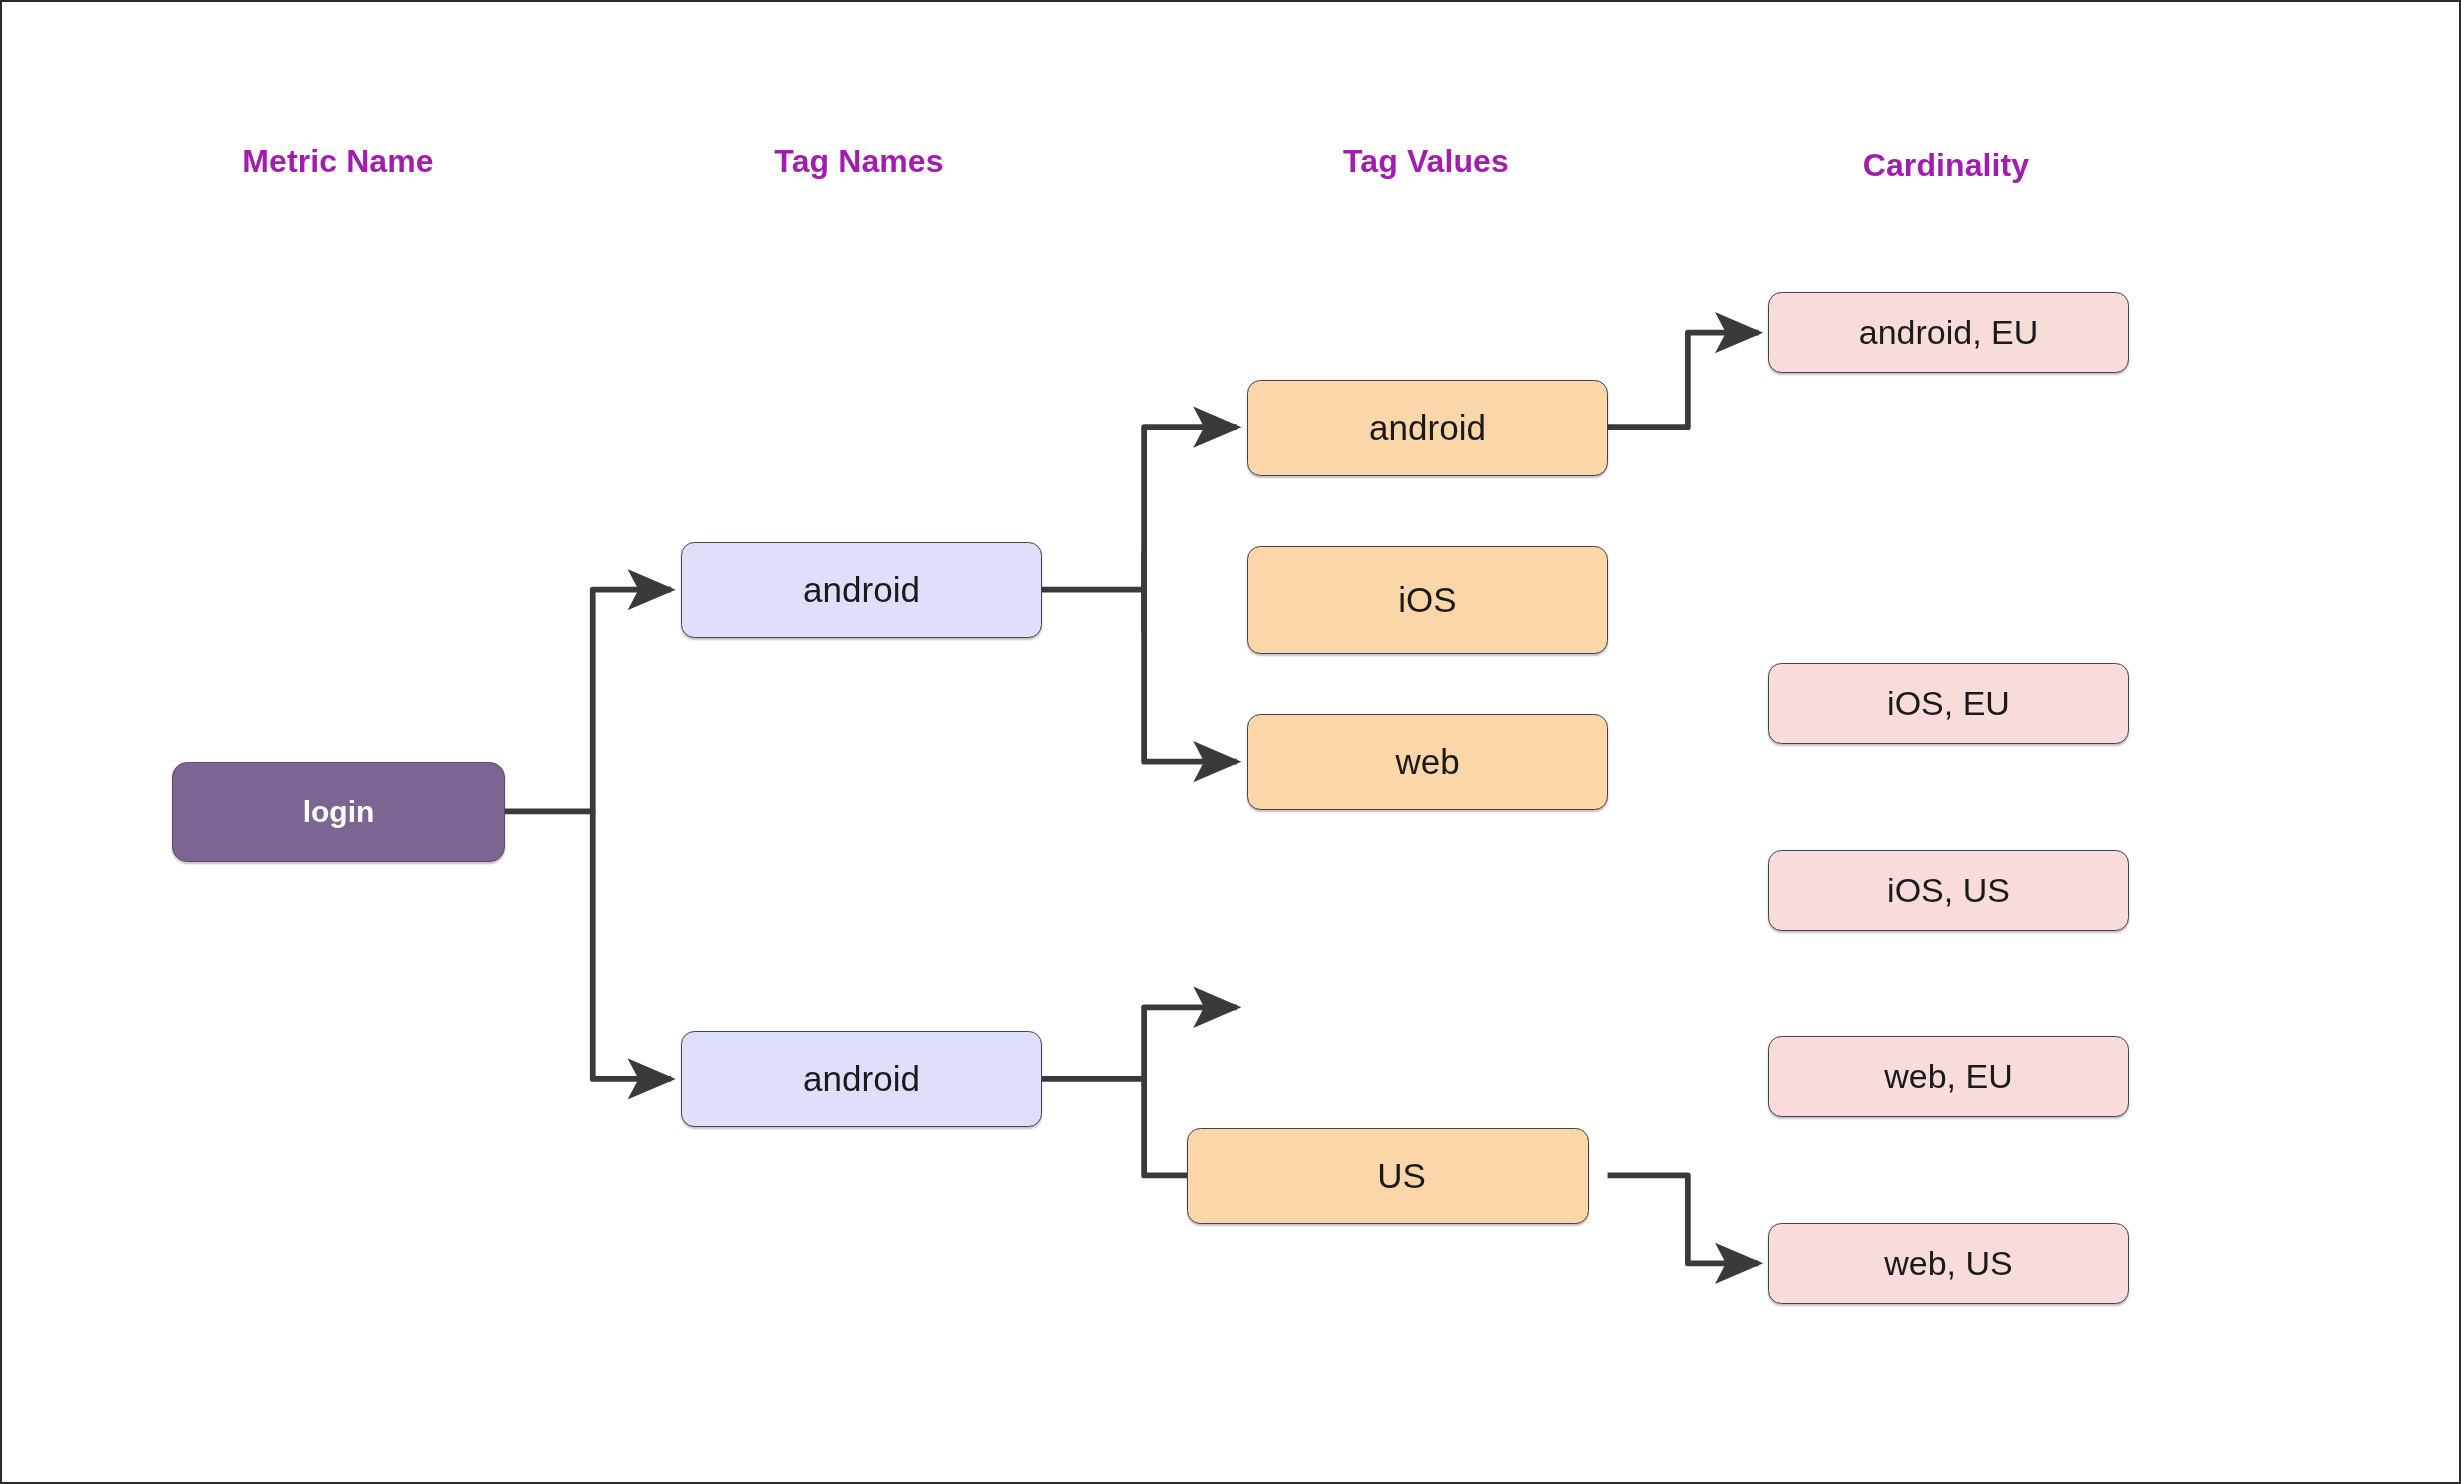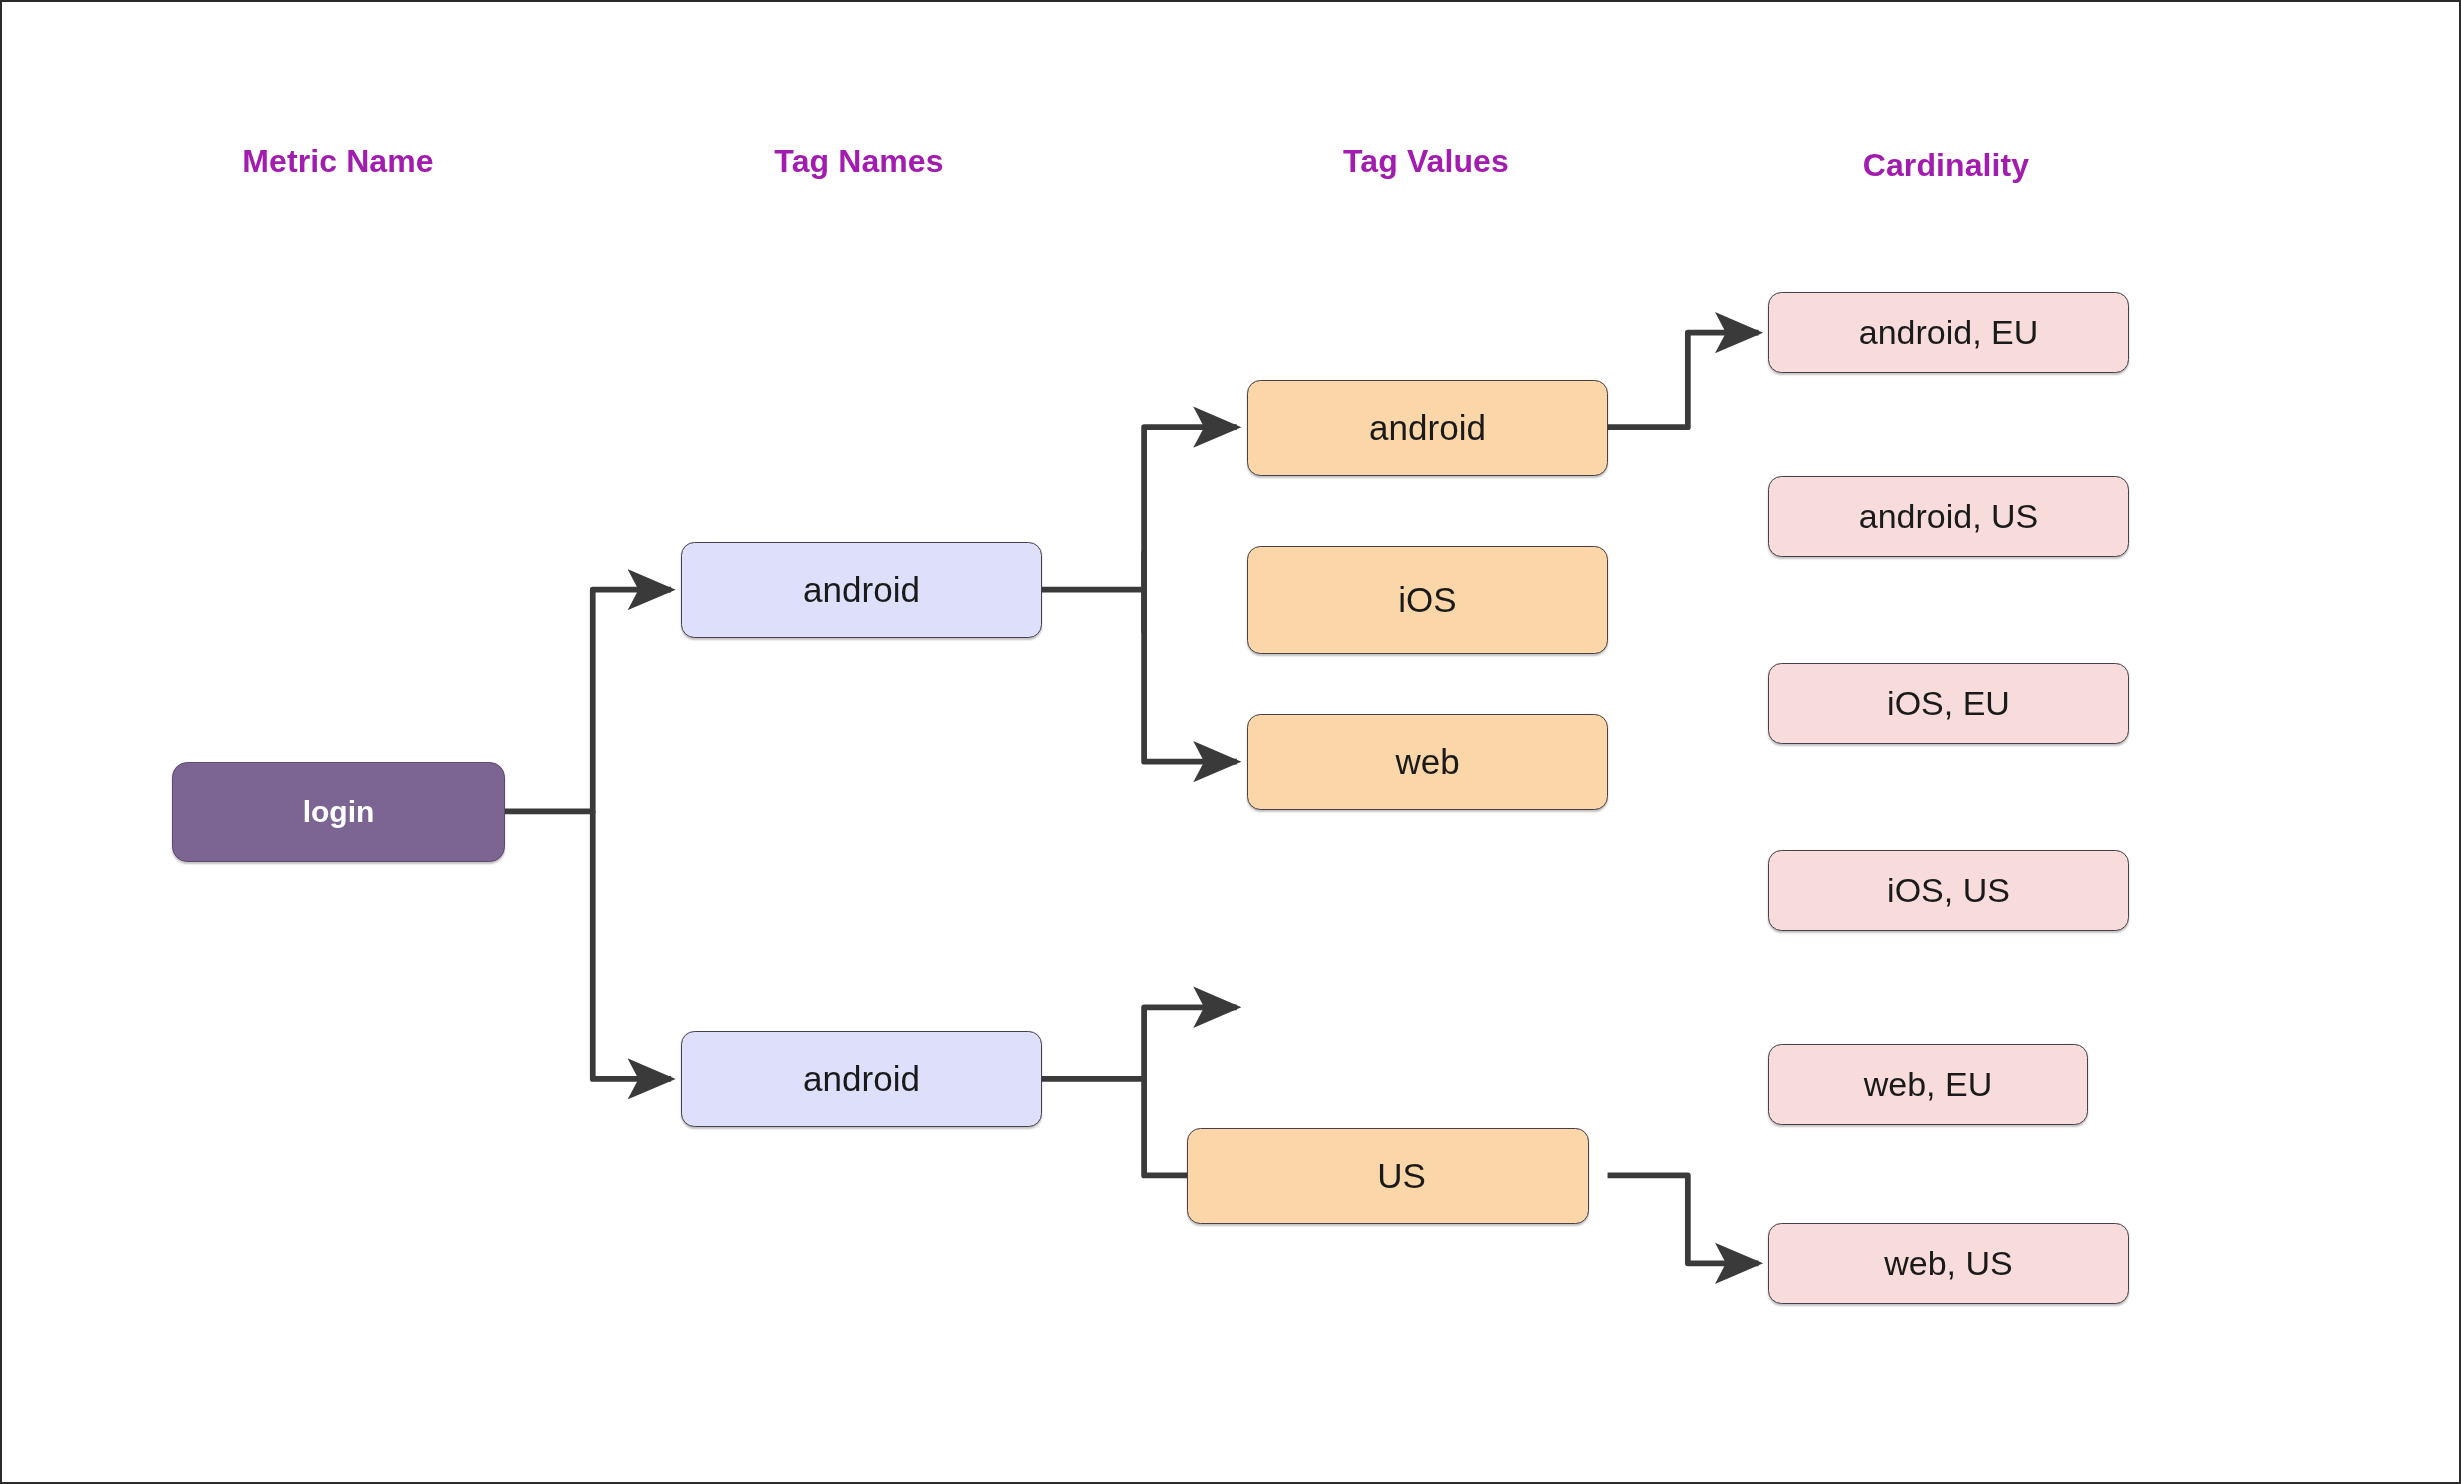--- a/index.html
+++ b/index.html
@@ -113,20 +113,19 @@
 
   <div class="node tagname" style="left:679px; top:540px; width:361px; height:96px;">android</div>
   <div class="node tagname" style="left:679px; top:1029px; width:361px; height:96px;">android</div>
 
   <div class="node tagvalue" style="left:1245px; top:378px; width:361px; height:96px;">android</div>
   <div class="node tagvalue" style="left:1245px; top:544px; width:361px; height:108px;">iOS</div>
   <div class="node tagvalue" style="left:1245px; top:712px; width:361px; height:96px;">web</div>
   <div class="node tagvalue" style="left:1185px; top:1126px; width:402px; height:96px;padding-left:27px;">US</div>
 
   <div class="node cardinality" style="left:1766px; top:290px; width:361px; height:81px;">android, EU</div>
-  <div class="node cardinality" style="left:1766px; top:474px; width:361px; height:81px;">android, US</div>
   <div class="node cardinality" style="left:1766px; top:661px; width:361px; height:81px;">iOS, EU</div>
   <div class="node cardinality" style="left:1766px; top:848px; width:361px; height:81px;">iOS, US</div>
-  <div class="node cardinality" style="left:1766px; top:1034px; width:320px; height:81px;margin-top:8px;">web, EU</div>
+  <div class="node cardinality" style="left:1766px; top:1034px; width:361px; height:81px;">web, EU</div>
   <div class="node cardinality" style="left:1766px; top:1221px; width:361px; height:81px;">web, US</div>
 
 </div>
 
 
 </body></html>

